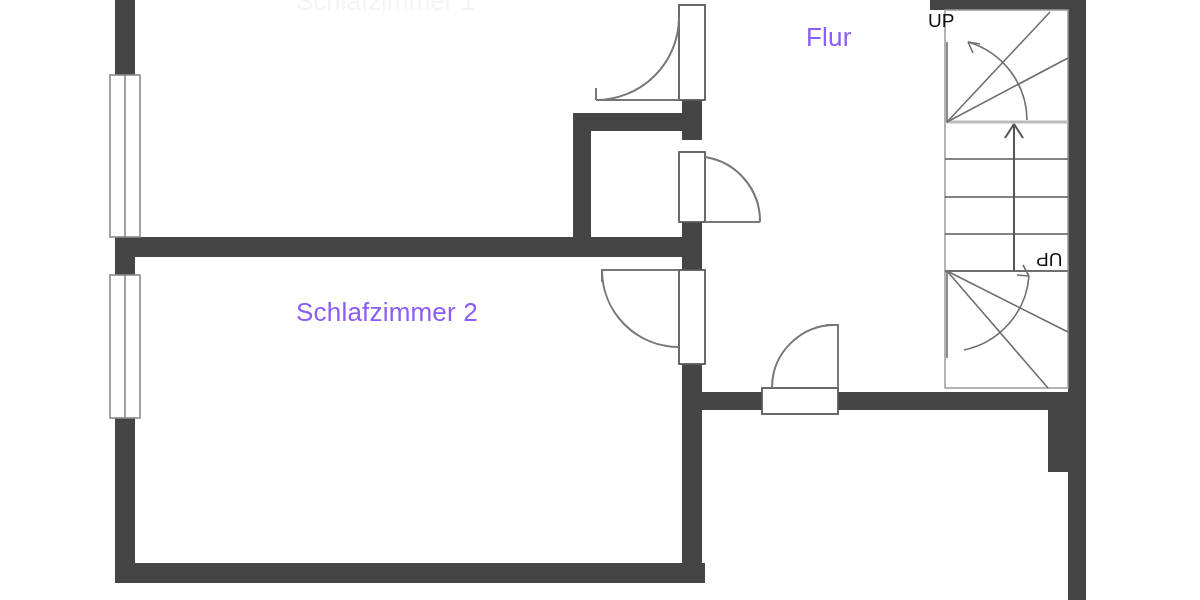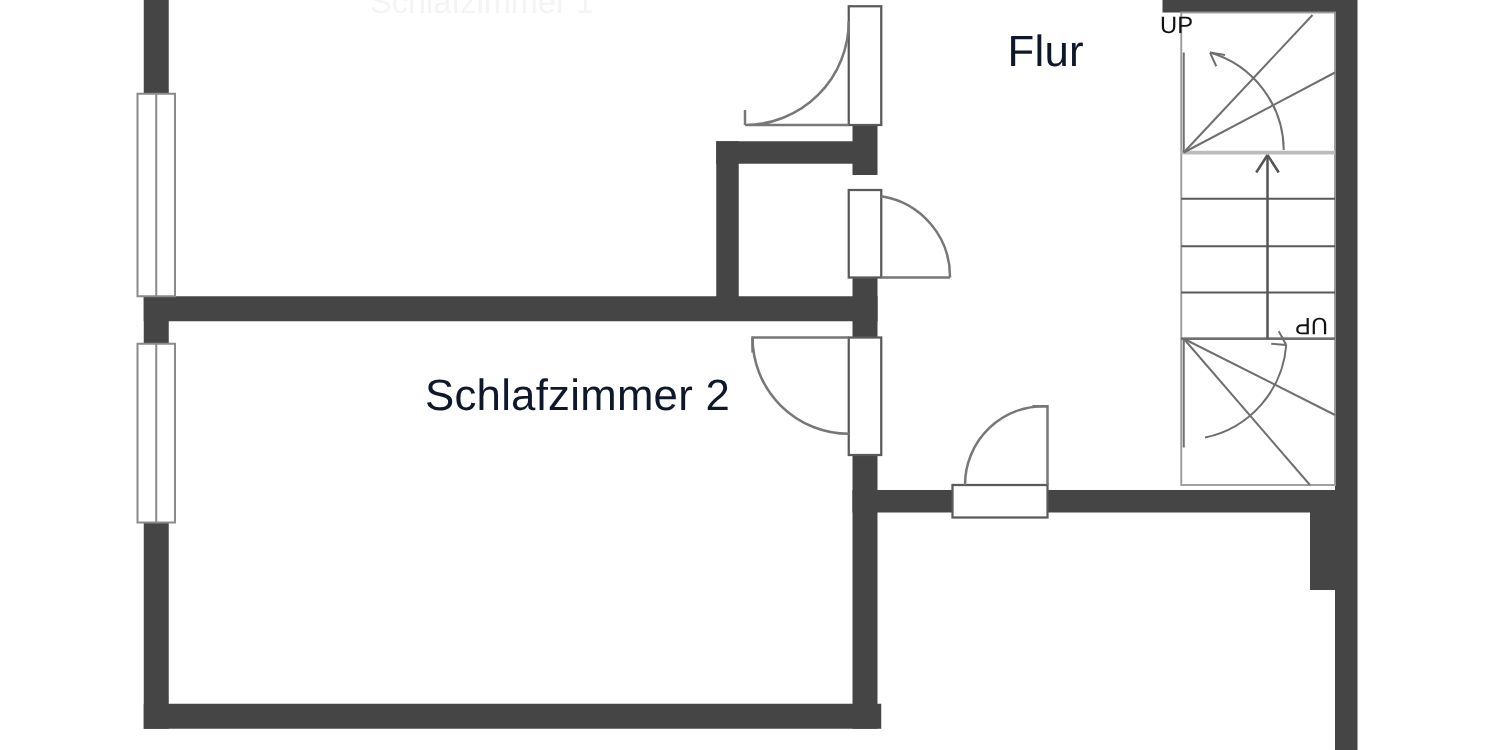--- a/index.html
+++ b/index.html
@@ -17,22 +17,22 @@
   }
   #plan svg {
     position: absolute;
     left: 0;
     top: 0;
     display: block;
   }
   .room-label {
     position: absolute;
     font-family: "Liberation Sans", sans-serif;
-    font-size: 35px;
-    color: #0f172a;
+    font-size: 26px;
+    color: #8b5cf6;
     white-space: nowrap;
     letter-spacing: 0.2px;
   }
   .stair-label {
     position: absolute;
     font-family: "Liberation Sans", sans-serif;
     font-size: 19px;
     font-weight: normal;
     color: #111111;
     white-space: nowrap;
@@ -169,21 +169,21 @@
       <g stroke="#6f6f6f" stroke-width="1.6" fill="none">
         <path d="M 964 350 A 82 82 0 0 0 1029 276"></path>
         <path d="M 1029 276 l -12 -1 M 1029 276 l -6 -11"></path>
       </g>
     </g>
 
   </svg>
 
   <div class="ghost-label" style="left:296px; top:-14px;">Schlafzimmer 1</div>
 
-  <div class="room-label" style="left:296px; top:297px;margin-left:44px;">Schlafzimmer 2</div>
+  <div class="room-label" style="left:296px; top:297px;">Schlafzimmer 2</div>
 
   <div class="room-label" style="left:806px; top:22px;">Flur</div>
 
 
   <div class="stair-label" style="left:928px; top:10px;">UP</div>
 
   <div class="stair-label rot180" style="left:1036px; top:248px;">UP</div>
 
 </div>
 

